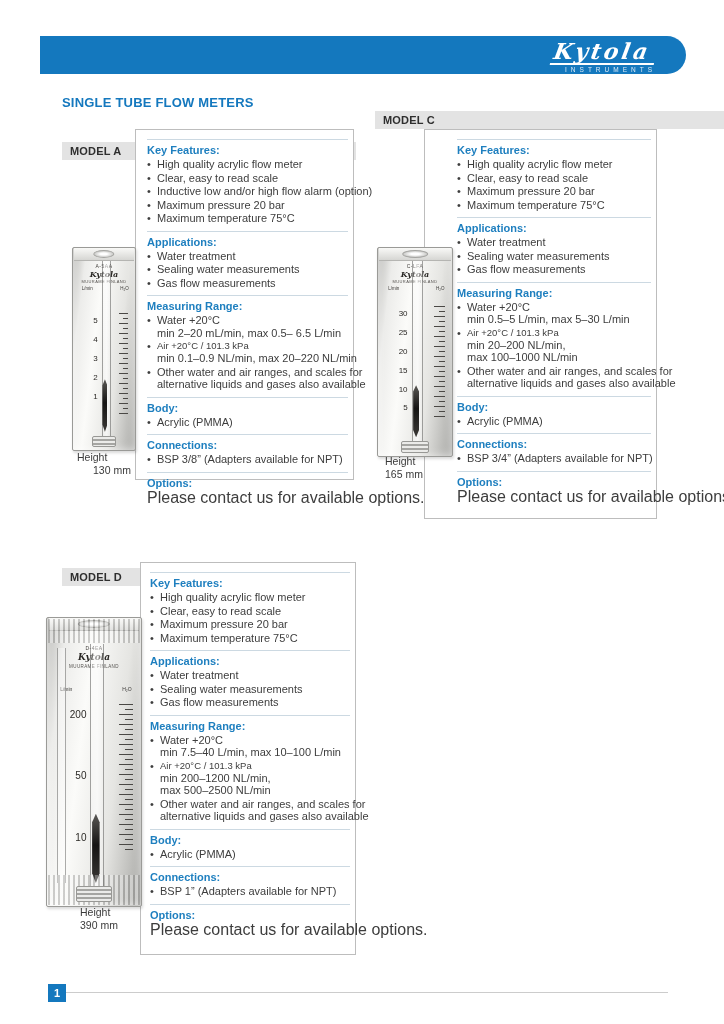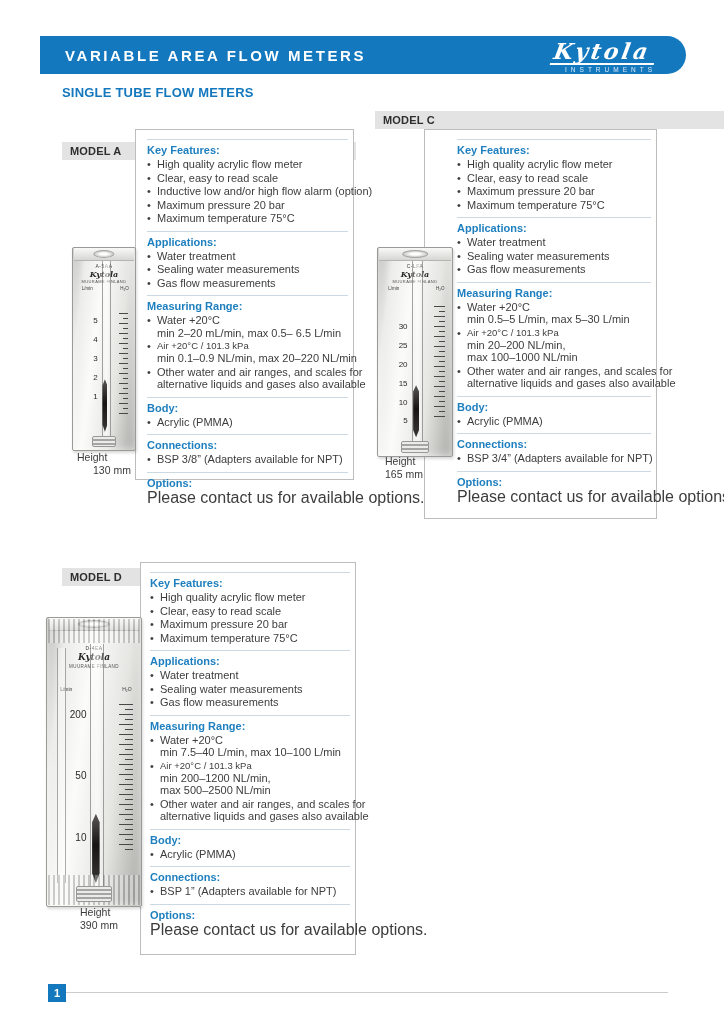--- a/index.html
+++ b/index.html
@@ -16,21 +16,21 @@
     color:#ffffff;font-weight:bold;font-size:15px;letter-spacing:2.6px;padding-left:25px;white-space:nowrap;
   }
   .logo{position:absolute;right:30px;top:3px;text-align:right;color:#ffffff;line-height:1;}
   .logo-script{
     display:inline-block;font-family:"DejaVu Serif",serif;font-style:italic;font-weight:bold;
     font-size:22px;letter-spacing:3px;border-bottom:2px solid #ffffff;padding:1px 6px 1px 2px;
     transform:skewX(-10deg);
   }
   .logo-sub{display:block;font-size:6.5px;letter-spacing:4px;margin-top:2px;color:#d9e9f6;}
   .subtitle{
-    position:absolute;left:62px;top:85px;color:#1478BE;font-weight:bold;font-size:13px;letter-spacing:0.2px;
+    position:absolute;left:62px;top:95px;color:#1478BE;font-weight:bold;font-size:13px;letter-spacing:0.2px;
   }
   
   .model-bar{
     position:absolute;height:18px;background:#E3E3E3;display:flex;align-items:center;
     font-size:11px;font-weight:bold;color:#2e2e2e;padding-left:8px;box-sizing:border-box;letter-spacing:0.2px;
   }
   .model-box{
     position:absolute;background:#ffffff;border:1px solid #bdbdbd;box-sizing:border-box;
   }
   .sections{padding:9px 0 0 0;}
@@ -96,21 +96,21 @@
     position:absolute;bottom:1.5%;left:31%;width:38%;height:5.5%;
     background:repeating-linear-gradient(180deg,#ebebe9 0 2px,#a5a5a2 2px 4px);
     border:1px solid #989895;border-radius:2px;box-sizing:border-box;
   }
   
   #meter-a{left:72px;top:247px;width:62px;height:202px;}
   #meter-a .m-scale{left:20%;width:20%;top:34%;height:42%;}
   #meter-a .m-ticks{right:11%;width:15%;top:32%;height:50%;}
   #meter-a .m-float{bottom:9%;height:26%;}
   #meter-c{left:377px;top:247px;width:74px;height:208px;}
-  #meter-c .m-scale{left:16%;width:24%;top:30%;height:49%;margin-top:13px;}
+  #meter-c .m-scale{left:16%;width:24%;top:30%;height:49%;}
   #meter-c .m-ticks{right:10%;width:15%;top:28%;height:54%;}
   #meter-c .m-float{bottom:9%;height:25%;}
   #meter-d{left:46px;top:617px;width:94px;height:288px;}
   #meter-d .m-code{top:27px;}
   #meter-d .m-brand{top:34px;font-size:9px;}
   #meter-d .m-origin{top:46px;font-size:4.5px;}
   #meter-d .m-units{top:68px;font-size:5px;}
   #meter-d .m-scale{left:20%;width:22%;top:32%;height:46%;font-size:10px;line-height:10px;}
   #meter-d .m-ticks{right:9%;width:14%;top:30%;height:52%;}
   #meter-d .m-float{bottom:8%;height:24%;left:48%;}
@@ -134,21 +134,20 @@
   .page-num{
     position:absolute;left:48px;top:984px;width:18px;height:18px;background:#1478BE;
     color:#ffffff;font-size:11px;font-weight:bold;display:flex;align-items:center;justify-content:center;
   }
   .footer-line{position:absolute;left:66px;top:992px;width:602px;height:1px;background:#cccccc;}
 </style>
 </head>
 <body>
 
 <div class="header-bar">
-  <span class="header-title">VARIABLE AREA FLOW METERS</span>
   <div class="logo">
     <span class="logo-script">Kytola</span>
     <span class="logo-sub">INSTRUMENTS</span>
   </div>
 </div>
 <div class="subtitle">SINGLE TUBE FLOW METERS</div>
 
 <div class="model-bar" id="bar-a">MODEL A</div>
 <div class="model-box" id="box-a">
   <div class="sections">

